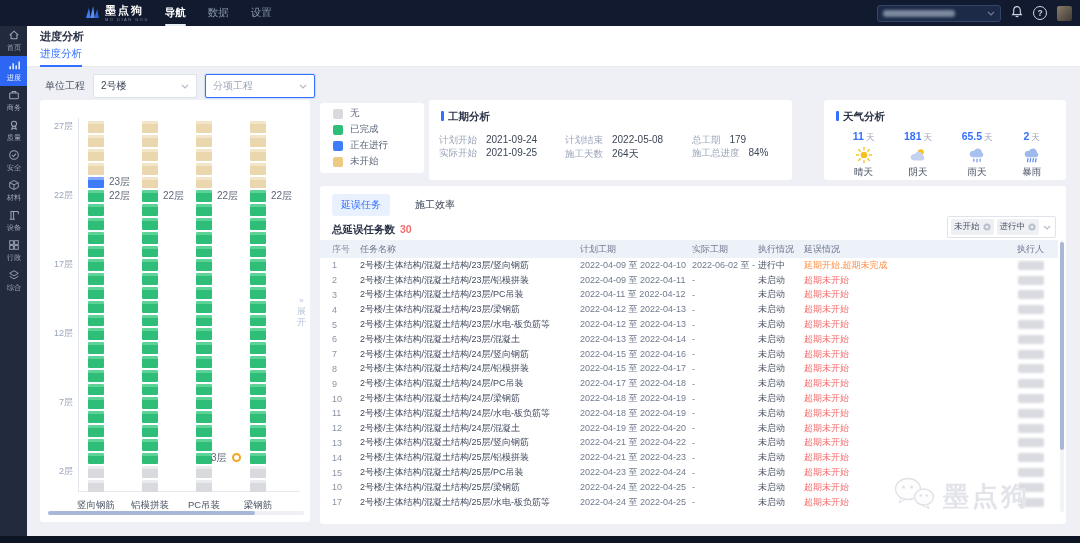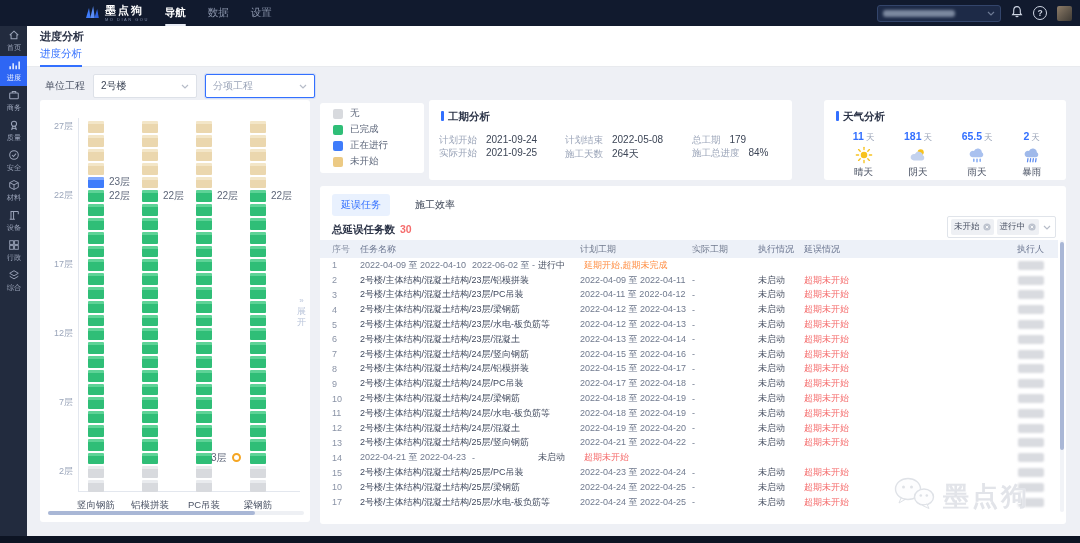--- a/index.html
+++ b/index.html
@@ -543,20 +543,21 @@
         <span class="col1">任务名称</span>
         <span class="col2">计划工期</span>
         <span class="col3">实际工期</span>
         <span class="col4">执行情况</span>
         <span class="col5">延误情况</span>
         <span class="col6">执行人</span>
       </div>
     <div>
         <div class="trow">
           <span class="col0">1</span>
+          <span class="col1">2号楼/主体结构/混凝土结构/23层/竖向钢筋</span>
           <span class="col2">2022-04-09 至 2022-04-10</span>
           <span class="col3">2022-06-02 至 -</span>
           <span class="col4">进行中</span>
           <span class="col5 warn">延期开始,超期未完成</span>
           <span class="col6">
             <span class="blob"></span>
           </span>
         </div>
         <div class="trow">
           <span class="col0">2</span>
@@ -685,20 +686,21 @@
           <span class="col2">2022-04-21 至 2022-04-22</span>
           <span class="col3">-</span>
           <span class="col4">未启动</span>
           <span class="col5 dang">超期未开始</span>
           <span class="col6">
             <span class="blob"></span>
           </span>
         </div>
         <div class="trow">
           <span class="col0">14</span>
+          <span class="col1">2号楼/主体结构/混凝土结构/25层/铝模拼装</span>
           <span class="col2">2022-04-21 至 2022-04-23</span>
           <span class="col3">-</span>
           <span class="col4">未启动</span>
           <span class="col5 dang">超期未开始</span>
           <span class="col6">
             <span class="blob"></span>
           </span>
         </div>
         <div class="trow">
           <span class="col0">15</span>

